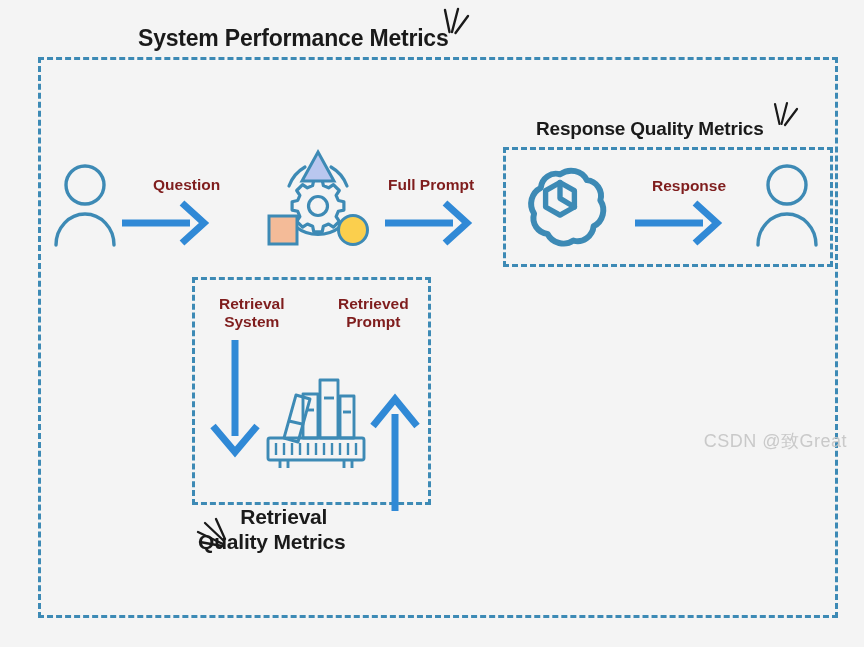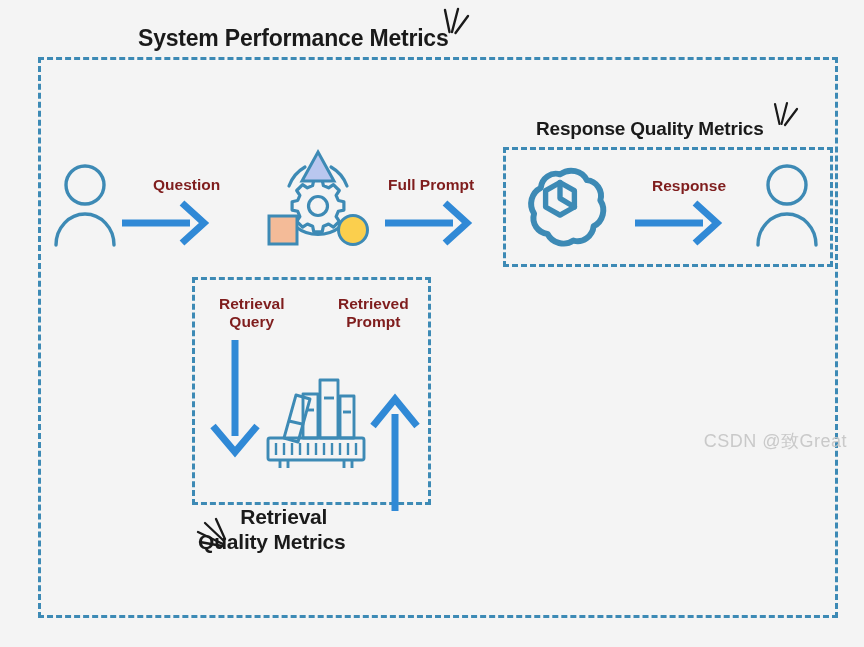--- a/index.html
+++ b/index.html
@@ -215,21 +215,21 @@
     <svg width="64" height="84" viewBox="0 0 64 84">
       <circle cx="32" cy="22" r="19" fill="none" stroke="#3d8ab5" stroke-width="3.4"></circle>
       <path d="M3 82 A29 31 0 0 1 61 82" fill="none" stroke="#3d8ab5" stroke-width="3.4" stroke-linecap="round"></path>
     </svg>
   </div>
 
   <div class="abs retrieval-box"></div>
 
   <div class="abs flow-label lbl-retquery">
     <span>Retrieval</span><br>
-    <span>Query</span>
+    <span>System</span>
   </div>
 
   <div class="abs flow-label lbl-rettexts">
     <span>Retrieved</span><br>
     <span>Prompt</span>
   </div>
 
   <div class="abs" style="left:208px; top:338px;">
     <svg width="54" height="122" viewBox="0 0 54 122">
       <line x1="27" y1="2" x2="27" y2="98" stroke="#3089d6" stroke-width="7"></line>

